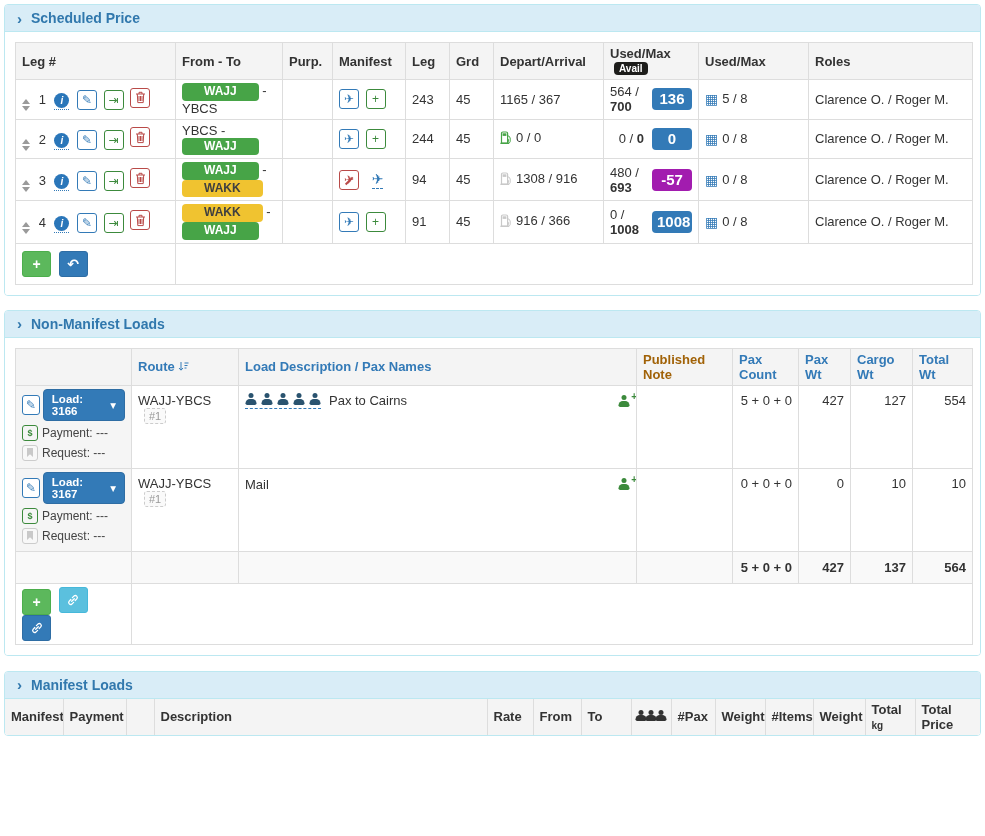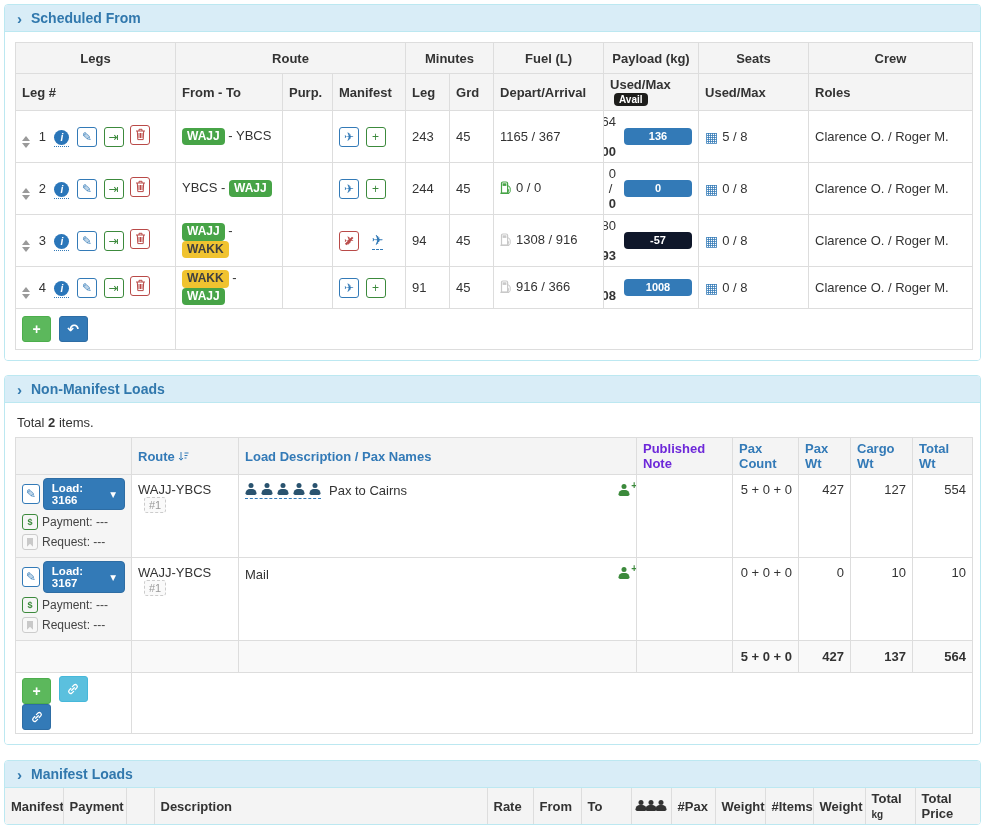--- a/index.html
+++ b/index.html
@@ -22,103 +22,94 @@
   .icon-btn.green{border-color:#3c8a3c;color:#3c8a3c}
   .icon-btn.red{border-color:#b94a48;color:#b94a48}
   .info-wrap{display:inline-block;border-bottom:1px dotted #337ab7;padding-bottom:1px;margin-right:4px}
   .info-circle{display:inline-flex;align-items:center;justify-content:center;width:15px;height:15px;border-radius:50%;background:#2a76b9;color:#fff;font-size:10px;font-weight:bold;font-style:italic}
   .sorth{display:inline-flex;flex-direction:column;align-items:center;margin-right:5px;cursor:grab}
   .tri{width:0;height:0;border-left:4px solid transparent;border-right:4px solid transparent}
   .tri.up{border-bottom:5px solid #9a9a9a;margin-bottom:2px}
   .tri.dn{border-top:5px solid #9a9a9a}
   .legnum{margin-right:5px}
   
-  .apt{display:inline-block;padding:1px 5px;border-radius:4px;font-weight:bold;font-size:12px;line-height:1.3}
+  .apt{display:inline-block;padding:1px 22px;border-radius:4px;font-weight:bold;font-size:12px;line-height:1.3}
   .apt.green{background:#47a447;color:#fff}
   .apt.yellow{background:#f0c330;color:#404040}
   
-  .cnt{display:inline-block;min-width:30px;text-align:center;padding:2px 19px;border-radius:4px;color:#fff;font-size:11px;font-weight:bold;line-height:1.2}
+  .cnt{display:inline-block;min-width:30px;text-align:center;padding:2px 5px;border-radius:4px;color:#fff;font-size:15px;font-weight:bold;line-height:1.2}
   .cnt.bluebg{background:#337ab7}
-  .cnt.redbg{background:#0f172a}
+  .cnt.redbg{background:#a21caf}
   .avail{display:inline-block;background:#1d1d1b;color:#fff;border-radius:4px;font-size:10px;font-weight:bold;padding:1px 5px;margin-left:4px;vertical-align:1px}
   .payload-cell{display:flex;align-items:center;justify-content:flex-end;gap:8px}
   .plane{color:#337ab7}
   .plane-x{position:relative;display:inline-block;color:#b94a48}
   .plane-x::after{content:"";position:absolute;left:0;right:0;top:48%;height:1.5px;background:#b94a48;transform:rotate(-45deg)}
   .plane-link{display:inline-block;border-bottom:1px dashed #337ab7;color:#337ab7;font-size:14px;margin-left:6px;padding-bottom:1px}
   .grid-ic{color:#337ab7;font-size:14px;margin-right:4px;vertical-align:-1px}
   .fuel-ic{margin-right:4px;vertical-align:-2px}
   
   .btn{display:inline-flex;align-items:center;justify-content:center;width:27px;height:24px;border-radius:3px;color:#fff;font-weight:bold;font-size:14px;border:1px solid transparent;margin-right:4px;cursor:pointer}
   .btn.greenbg{background:#5cb85c;border-color:#4cae4c}
   .btn.bluebg{background:#337ab7;border-color:#2e6da4}
   .btn.cyanbg{background:#5bc0de;border-color:#46b8da}
   
   .total-line{margin:2px 0 7px 2px;font-size:13px}
   .nm-head th{color:#337ab7}
-  .nm-head th.dark{color:#6d28d9}
+  .nm-head th.dark{color:#a16207}
   .nm-ctrl{background:#f5f5f5;vertical-align:top}
   .nm-cell{vertical-align:top;padding-top:7px}
   .load-btn{display:inline-flex;align-items:center;gap:7px;background:#337ab7;color:#fff;border:1px solid #2e6da4;border-radius:4px;font-size:11.5px;font-weight:bold;padding:3px 8px;cursor:pointer}
   .mini-ic{display:inline-flex;align-items:center;justify-content:center;width:16px;height:16px;border:1px solid;border-radius:3px;font-size:9px;font-weight:bold;margin-right:4px;box-sizing:border-box}
   .mini-ic.green{border-color:#3c8a3c;color:#3c8a3c}
   .mini-ic.gray{border-color:#ccc;color:#bbb;background:#f8f8f8}
   .bookmark{display:inline-block;width:6px;height:9px;background:#c9c9c9;clip-path:polygon(0 0,100% 0,100% 100%,50% 68%,0 100%)}
   .ctrl-line{display:flex;align-items:center;margin-bottom:4px;font-size:12px;color:#444}
   .tag{display:inline-block;border:1px dashed #ccc;border-radius:3px;color:#999;font-size:11px;padding:1px 4px;background:#fafafa;margin-left:6px}
   .pax-strip{display:inline-flex;gap:4px;border-bottom:1px dashed #337ab7;padding-bottom:3px;margin-right:8px}
   .pax{position:relative;display:inline-block;width:12px;height:12px;color:#2a536f}
   .pax::before{content:"";position:absolute;top:0;left:50%;transform:translateX(-50%);width:5px;height:5px;border-radius:50%;background:currentColor}
   .pax::after{content:"";position:absolute;bottom:0;left:50%;transform:translateX(-50%);width:11px;height:6px;border-radius:5px 5px 2px 2px;background:currentColor}
   .pax.dark{color:#333;width:10px;height:11px}
   .pax-add{position:relative;display:inline-block;color:#3c8a3c;float:right;margin-top:2px}
   .pax-add .plus-s{position:absolute;top:-4px;right:-7px;font-size:10px;font-weight:bold}
-  .desc-flex{display:flex;justify-content:space-between;align-items:flex-end}
+  .desc-flex{display:flex;justify-content:space-between;align-items:center}
   
   .mf-grp th{text-align:center}
   .mf-sub th{height:26px}
   .hdr-unit{font-size:10px}
   tr.legrow td{height:26px}
   tr.totrow td{background:#f4f4f4;height:25px}
   tr.footrow td{height:34px}
   tr.nm-tot td{background:#f9f9f9;font-weight:bold;height:25px}
   .pax3{display:inline-flex;gap:2px;justify-content:center;width:100%}
 </style>
 </head>
 <body>
 
 <div class="panel">
   <div class="panel-h">
     <span class="chev">›</span>
-    <span>Scheduled From</span>
+    <span>Scheduled Price</span>
   </div>
   <div class="panel-b">
     <table>
       <colgroup>
           <col style="width:160px">
           <col style="width:107px">
           <col style="width:50px">
           <col style="width:73px">
           <col style="width:44px">
           <col style="width:44px">
           <col style="width:110px">
           <col style="width:95px">
           <col style="width:110px">
           <col style="width:164px">
         </colgroup>
       <thead>
-        <tr class="grp">
-          <th>Legs</th>
-          <th colspan="3">Route</th>
-          <th colspan="2">Minutes</th>
-          <th>Fuel (L)</th>
-          <th>Payload (kg)</th>
-          <th>Seats</th>
-          <th>Crew</th>
-        </tr>
         <tr class="sub">
           <th>Leg #</th>
           <th>From - To</th>
           <th>Purp.</th>
           <th>Manifest</th>
           <th>Leg</th>
           <th>Grd</th>
           <th class="t-center">Depart/Arrival</th>
           <th class="t-center"><span>Used/Max</span><span class="avail">Avail</span></th>
           <th class="t-center">Used/Max</th>
@@ -302,23 +293,20 @@
     </table>
   </div>
 </div>
 
 <div class="panel">
   <div class="panel-h">
     <span class="chev">›</span>
     <span>Non-Manifest Loads</span>
   </div>
   <div class="panel-b">
-    <div class="total-line">
-      <span>Total</span> <b>2</b> <span>items.</span>
-    </div>
     <table>
       <colgroup>
           <col style="width:116px">
           <col style="width:107px">
           <col style="width:398px">
           <col style="width:96px">
           <col style="width:66px">
           <col style="width:52px">
           <col style="width:62px">
           <col style="width:60px">

